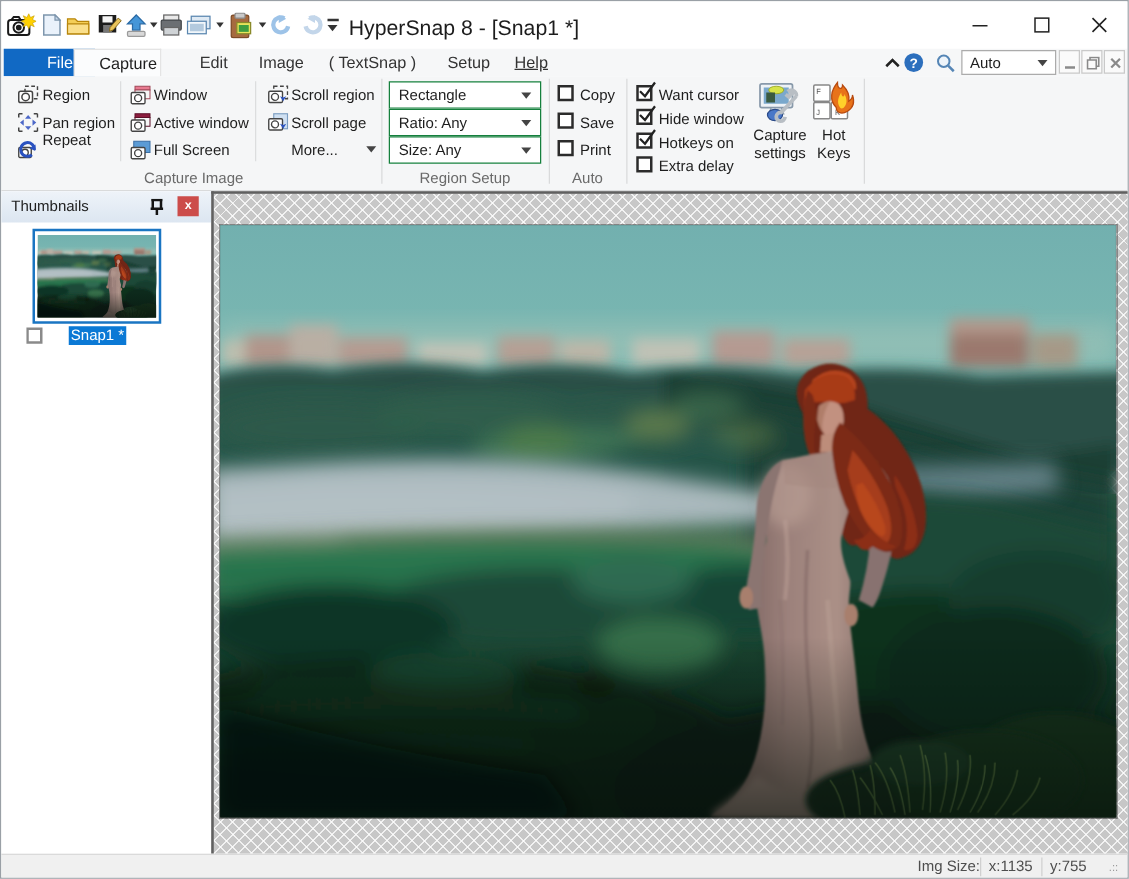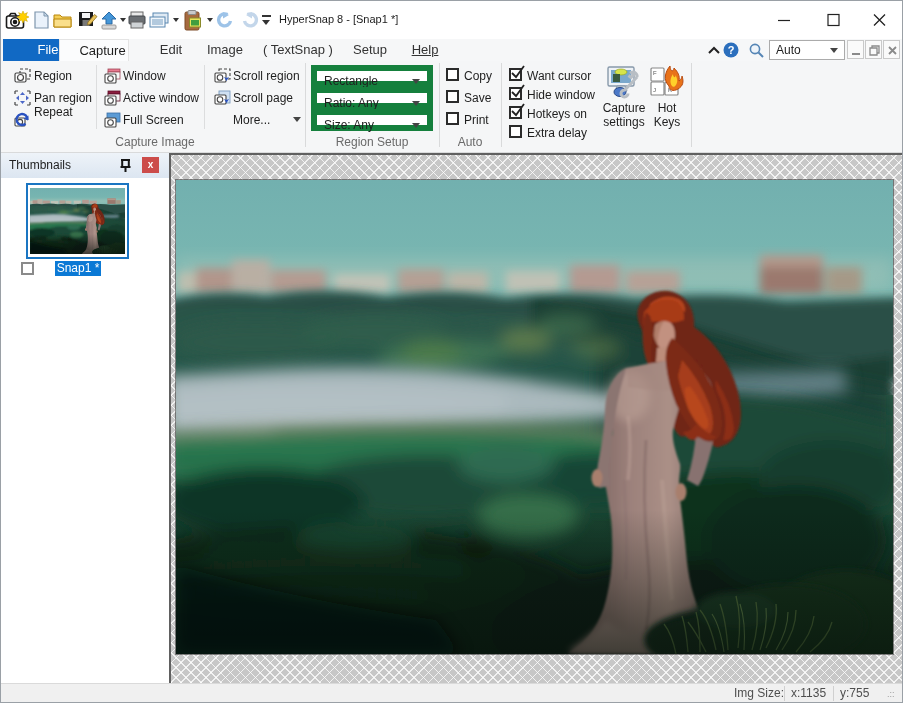--- a/index.html
+++ b/index.html
@@ -1,31 +1,31 @@
 <!DOCTYPE html>
 <html><head>
 <meta charset="utf-8">
 <style>
   html,body{margin:0;padding:0;}
   body{width:903px;height:703px;position:relative;overflow:hidden;
        font-family:"Liberation Sans",sans-serif;background:#fff;
        box-sizing:border-box;border:1px solid #9aa0a6;}
   .abs{position:absolute;}
   #titlebar{left:0;top:0;width:100%;height:38px;background:#ffffff;}
-  #title-text{left:278px;top:12px;font-size:11px;color:#1c1c1c;}
+  #title-text{left:278px;top:12px;font-size:17px;color:#1c1c1c;}
   #tabrow{left:0;top:38px;width:100%;height:22px;background:#f6f7f8;}
   .tab{top:38px;height:22px;line-height:22px;font-size:13px;color:#333;text-align:center;padding-left:17px;}
   #tab-file{left:2px;width:56px;background:#1169c4;color:#fff;}
   #tab-capture{left:58px;width:70px;background:#fbfcfd;border:1px solid #e4e4e4;border-bottom:none;box-sizing:border-box;color:#1e1e1e;}
   #ribbon{left:0;top:60px;width:100%;height:91px;background:#f5f6f7;border-bottom:1px solid #d9dadb;}
   .rlabel{font-size:12px;color:#1e1e1e;white-space:nowrap;}
   .glabel{font-size:12px;color:#6a6a6a;top:134px;height:14px;line-height:14px;text-align:center;}
   .vsep{top:64px;height:64px;width:1px;background:#dcddde;}
   .gsep{top:62px;height:84px;width:1px;background:#d9dadb;}
-  .combo{left:310px;width:122px;height:22px;background:#fff;border:6px solid #15803d;box-sizing:border-box;
+  .combo{left:310px;width:122px;height:22px;background:#fff;border:1px solid #15803d;box-sizing:border-box;
          font-size:12px;color:#1e1e1e;line-height:20px;padding-left:7px;}
   .combo .arr{position:absolute;right:7px;top:8px;width:0;height:0;border:4px solid transparent;border-top:5px solid #444;}
   .cb{width:13px;height:13px;background:#fff;border:2px solid #2b2b2b;box-sizing:border-box;}
   #leftpanel{left:0;top:152px;width:168px;height:530px;background:#ffffff;}
   #lp-head{left:0;top:152px;width:168px;height:25px;background:linear-gradient(#eef3f9,#dce6f1);
            font-size:12px;color:#1e1e1e;line-height:25px;}
   #lp-close{left:141px;top:156px;width:17px;height:16px;background:#cc4c4a;color:#fff;font-size:10px;
             font-weight:bold;text-align:center;line-height:16px;}
   #workspace{left:168px;top:152px;width:735px;height:530px;box-sizing:border-box;
              border-left:2px solid #606060;border-top:2px solid #606060;
@@ -113,21 +113,21 @@
 <svg class="abs" style="left:868px;top:9px" width="20" height="20" viewBox="0 0 20 20">
     <path d="M5 4.5 L16 15.5 M16 4.5 L5 15.5" stroke="#222" stroke-width="1.3"></path>
   </svg>
 
 <div id="tabrow" class="abs"></div>
 <div class="abs tab" id="tab-file">File</div>
 <div class="abs tab" id="tab-capture">Capture</div>
 <div class="abs tab" style="left:130px;width:46px;">Edit</div>
 <div class="abs tab" style="left:182px;width:50px;">Image</div>
 <div class="abs tab" style="left:240px;width:80px;">( TextSnap )</div>
-<div class="abs tab" style="left:330px;width:44px;">Setup</div>
+<div class="abs tab" style="left:330px;width:44px;text-align:right;">Setup</div>
 <div class="abs tab" style="left:386px;width:42px;text-decoration:underline;">Help</div>
 <svg class="abs" style="left:706px;top:45px" width="14" height="10" viewBox="0 0 14 10">
     <path d="M2 7 L7 2 L12 7" fill="none" stroke="#222" stroke-width="2"></path>
   </svg>
 <svg class="abs" style="left:722px;top:41px" width="16" height="16" viewBox="0 0 16 16">
   <circle cx="8" cy="8" r="7.5" fill="#2c6fbd"></circle>
   <text x="8" y="12" font-size="11" font-weight="bold" fill="#fff" text-anchor="middle" font-family="Liberation Sans">?</text>
 </svg>
 <svg class="abs" style="left:747px;top:41px" width="17" height="17" viewBox="0 0 17 17">
   <circle cx="7" cy="7" r="4.6" fill="#eef4fa" stroke="#5585b5" stroke-width="1.6"></circle>

